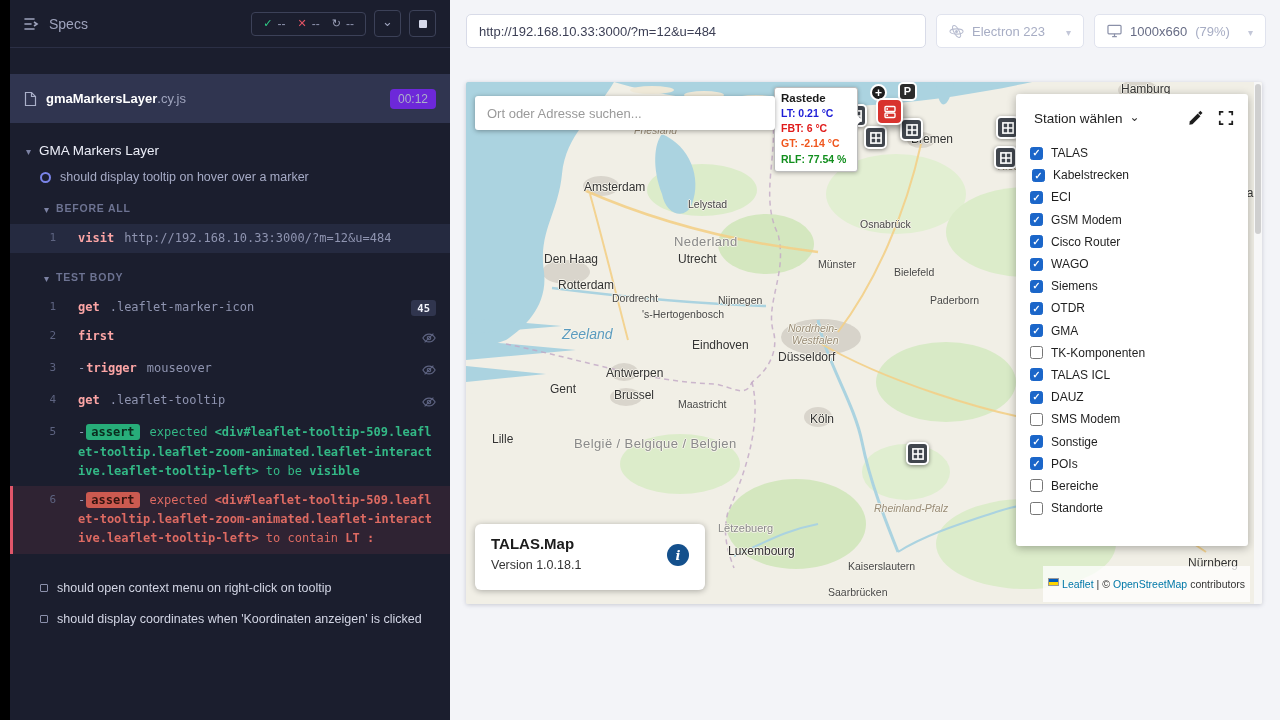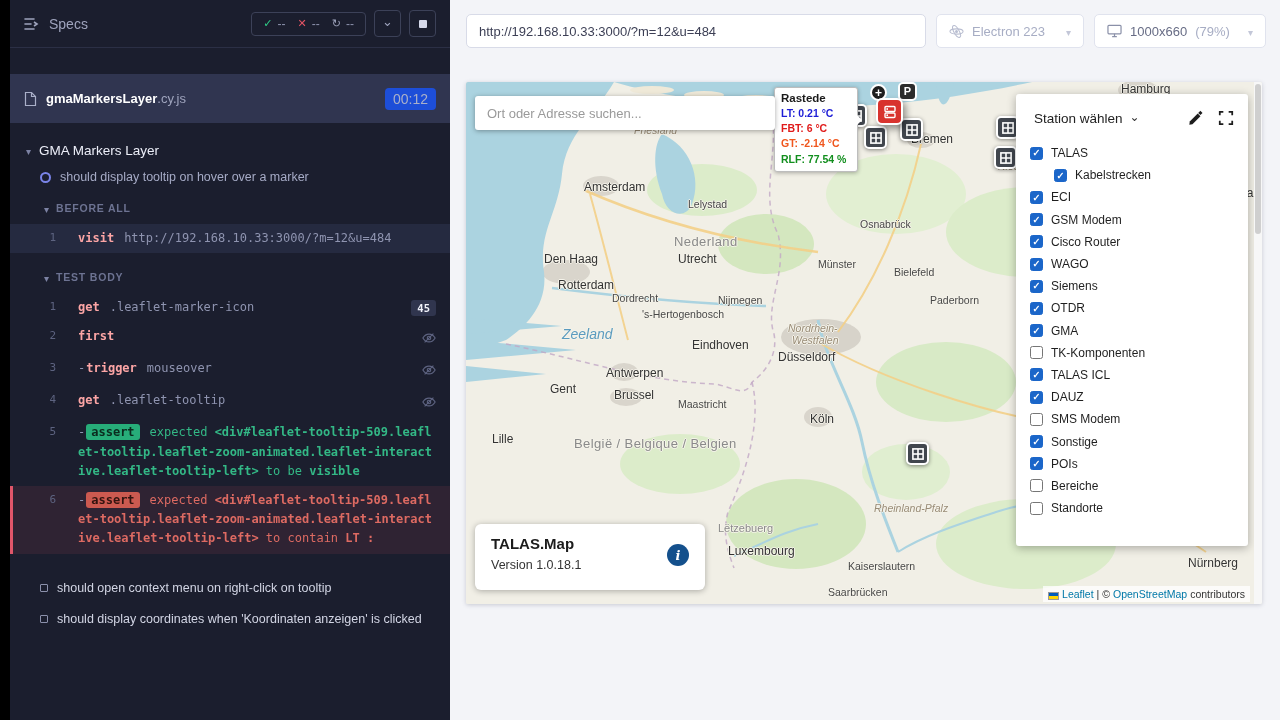--- a/index.html
+++ b/index.html
@@ -23,21 +23,21 @@
   .ic.pend::before { content:"↻"; color:#9fa4bd; }
   .val { color:#8c92ad; }
   .hbtn { width:27px; height:27px; background:transparent; border:1px solid #3c4158; border-radius:4px; display:flex; align-items:center; justify-content:center; cursor:pointer; }
   .chev::before { content:"⌄"; color:#9fa4bd; font-size:13px; line-height:1; position:relative; top:-2px; }
   .stop-ic { width:8px; height:8px; background:#d6d9ea; border-radius:1px; display:block; }
 
   .spec-row { margin-top:26px; height:49px; background:#303550; display:flex; align-items:center; padding:0 14px; gap:9px; }
   .spec-name { font-size:13px; flex:1; }
   .spec-name b { color:#ffffff; font-weight:700; }
   .spec-name i { color:#9fa4bd; font-style:normal; }
-  .spec-time { background:#1d4ed8; color:#aab0c9; font-size:14px; border-radius:4px; padding:3px 8px; }
+  .spec-time { background:#6d28d9; color:#aab0c9; font-size:12px; border-radius:4px; padding:3px 8px; }
 
   .suite-row { margin-top:18px; padding:0 0 0 16px; display:flex; align-items:center; gap:8px; }
   .chev-s::before { content:"▾"; color:#7c82a3; font-size:10px; }
   .suite-title { color:#eceef8; font-size:13.5px; font-weight:500; }
 
   .test-row { margin-top:11px; padding-left:30px; display:flex; align-items:center; gap:9px; white-space:nowrap; }
   .t-title { font-size:12.5px; color:#a6abc6; }
   .test-row.pending .t-title { color:#d2d5e4; }
   .t-ic.run { width:11px; height:11px; border:2px solid #7a84e8; border-radius:50%; flex:0 0 auto; }
   .t-ic.sq { width:8px; height:8px; border:1.5px solid #8b90ab; border-radius:1px; flex:0 0 auto; }
@@ -107,32 +107,32 @@
 
   .station-panel { position:absolute; left:550px; top:12px; width:232px; height:452px; z-index:5; background:#fff; border-radius:3px; box-shadow:0 2px 10px rgba(0,0,0,.3); overflow:hidden; }
   .sp-header { display:flex; align-items:center; padding:15px 14px 9px 18px; }
   .sp-title { font-size:13.5px; font-weight:500; color:#222; cursor:pointer; }
   .sp-chev { margin-left:7px; cursor:pointer; }
   .sp-chev::before { content:"⌄"; font-size:12px; color:#333; position:relative; top:-2px; }
   .sp-icons { margin-left:auto; display:flex; align-items:center; gap:14px; }
   .sp-icons span { cursor:pointer; display:flex; }
   .sp-list { padding:6px 14px; }
   .st-row { display:flex; align-items:center; height:22.2px; cursor:pointer; }
-  .st-row.indent { margin-left:24px; }
+  .st-row.indent { margin-left:2px; }
   .st-cb { width:13px; height:13px; border-radius:2.5px; border:1.5px solid #767676; background:#fff; display:flex; align-items:center; justify-content:center; flex:0 0 auto; }
   .st-cb.checked { background:#1b66c9; border-color:#1b66c9; }
   .st-cb.checked::after { content:"✓"; color:#fff; font-size:9.5px; font-weight:700; line-height:1; }
   .st-label { margin-left:8px; font-size:12px; color:#1f1f1f; }
 
   .version-card { position:absolute; left:9px; top:442px; width:230px; height:66px; z-index:5; background:#fff; border-radius:6px; box-shadow:0 1px 6px rgba(0,0,0,.3); padding:11px 16px; }
   .vc-title { font-size:15px; font-weight:700; color:#1c1c1c; }
   .vc-version { font-size:12.5px; color:#333; margin-top:6px; }
   .vc-info { position:absolute; right:16px; top:20px; width:22px; height:22px; border-radius:50%; background:#14508c; color:#fff; display:flex; align-items:center; justify-content:center; font:italic 700 13px/1 "DejaVu Serif",serif; cursor:pointer; }
 
-  .attribution { position:absolute; right:12px; bottom:2px; z-index:4; background:rgba(255,255,255,.75); padding:2px 5px; display:flex; align-items:flex-end; gap:3px; font-size:10.5px; color:#333; }
+  .attribution { position:absolute; right:12px; bottom:2px; z-index:4; background:rgba(255,255,255,.75); padding:12px 5px; display:flex; align-items:flex-start; gap:3px; font-size:10.5px; color:#333; }
   .flag { width:11px; height:8px; background:linear-gradient(#005bbb 50%,#ffd500 50%); display:inline-block; border:0.5px solid #999; }
   .attr-link { color:#0078a8; text-decoration:none; cursor:pointer; }
 
   .map-scrollbar { position:absolute; right:0; top:0; width:8px; height:522px; background:#f7f7f7; z-index:6; }
   .map-scrollbar .thumb { position:absolute; top:2px; left:1px; width:6px; height:150px; background:#cfcfcf; border-radius:3px; }
 </style>
 </head>
 <body>
 
 <div class="root">

